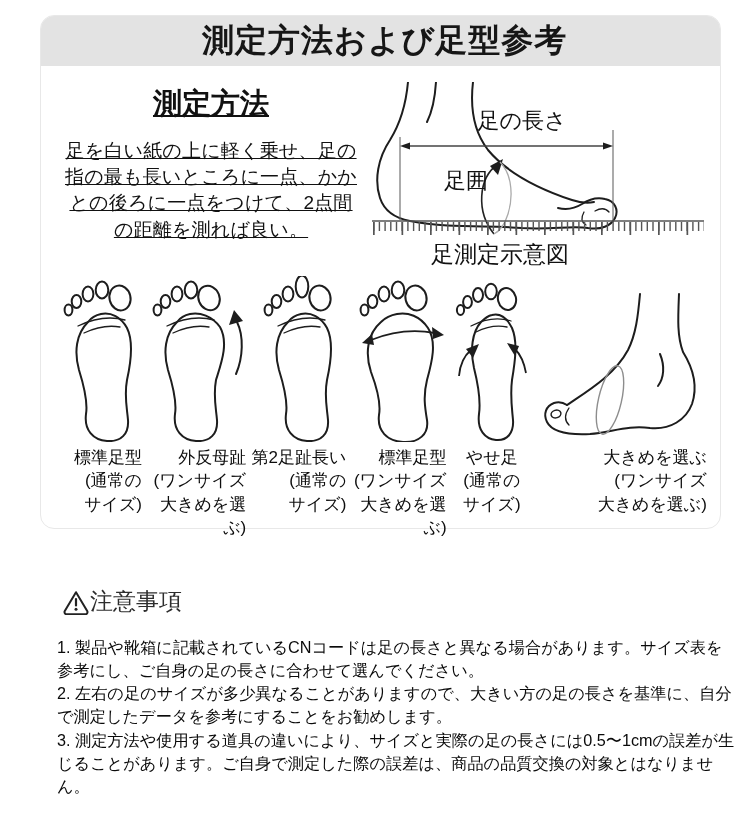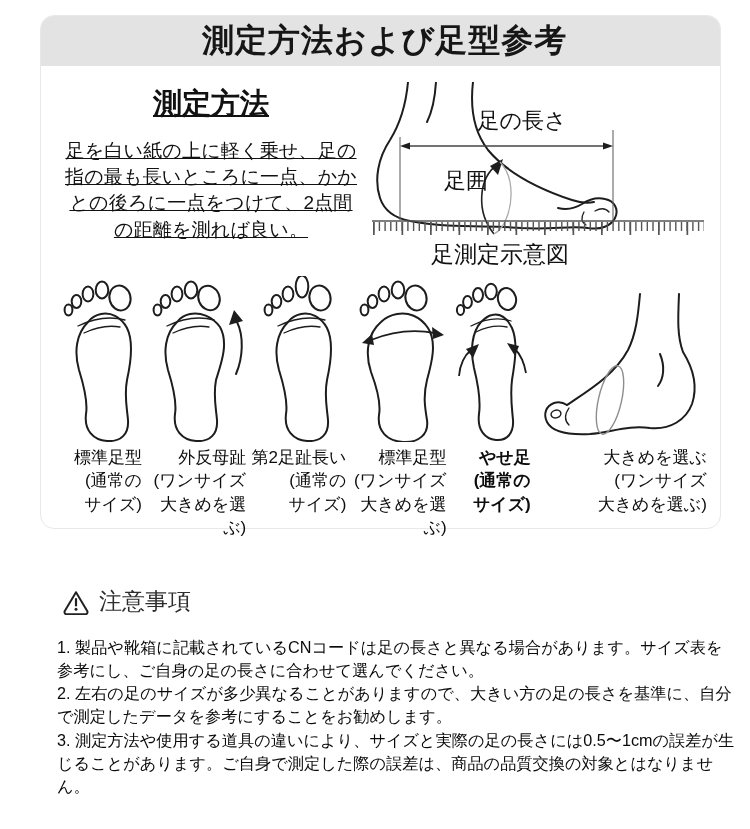--- a/index.html
+++ b/index.html
@@ -14,28 +14,28 @@
   .method-col{width:300px;text-align:center;padding-top:4px;text-decoration:underline;}
   .method-heading{font-size:29px;font-weight:700;margin:0 0 14px 0;}
   .method-desc{font-size:19px;line-height:1.38;margin:0;letter-spacing:.2px;}
   .diagram-col{flex:1;display:flex;justify-content:flex-end;text-align:center;}
   .diagram-col svg{margin:2px 6px 0 0;}
   .feet-row{display:flex;justify-content:space-between;align-items:flex-start;
         padding:2px 13px 0 13px;}
   .ft-col{display:flex;flex-direction:column;}
   .ft-fig{height:166px;display:flex;align-items:flex-end;justify-content:center;}
   .ft-label{margin-top:4px;text-align:right;font-size:17px;line-height:1.38;color:#0d0d0d;}
-  .ft-col.left-label .ft-label{text-align:right;padding-left:2px;font-weight:bold;}
+  .ft-col.left-label .ft-label{text-align:center;padding-left:2px;}
   .w88{width:88px}.w100{width:100px}.w96{width:96px}.w80{width:80px}.w172{width:172px}
   .foot-line{stroke:#1d1d1d;stroke-width:2;fill:#fff;}
   .foot-open{stroke:#1d1d1d;stroke-width:2;fill:none;stroke-linecap:round;}
   .thin-line{stroke:#1d1d1d;stroke-width:1.3;fill:none;stroke-linecap:round;}
   .arrow-fill{fill:#1d1d1d;stroke:none;}
   .notice{position:absolute;left:57px;top:586px;width:678px;}
-  .notice-heading{display:flex;align-items:center;gap:9px;font-size:23px;
+  .notice-heading{display:flex;align-items:center;font-size:23px;
         color:#2d2d2d;margin-left:5px;}
   .notice-items{margin-top:19px;font-size:16.2px;line-height:1.43;color:#0a0a0a;}
   .notice-items p{margin:0;}
   svg text{font-family:"Liberation Sans",sans-serif;fill:#111;}
 </style>
 </head>
 <body>
 
 <div class="card">
   <div class="card-header">

